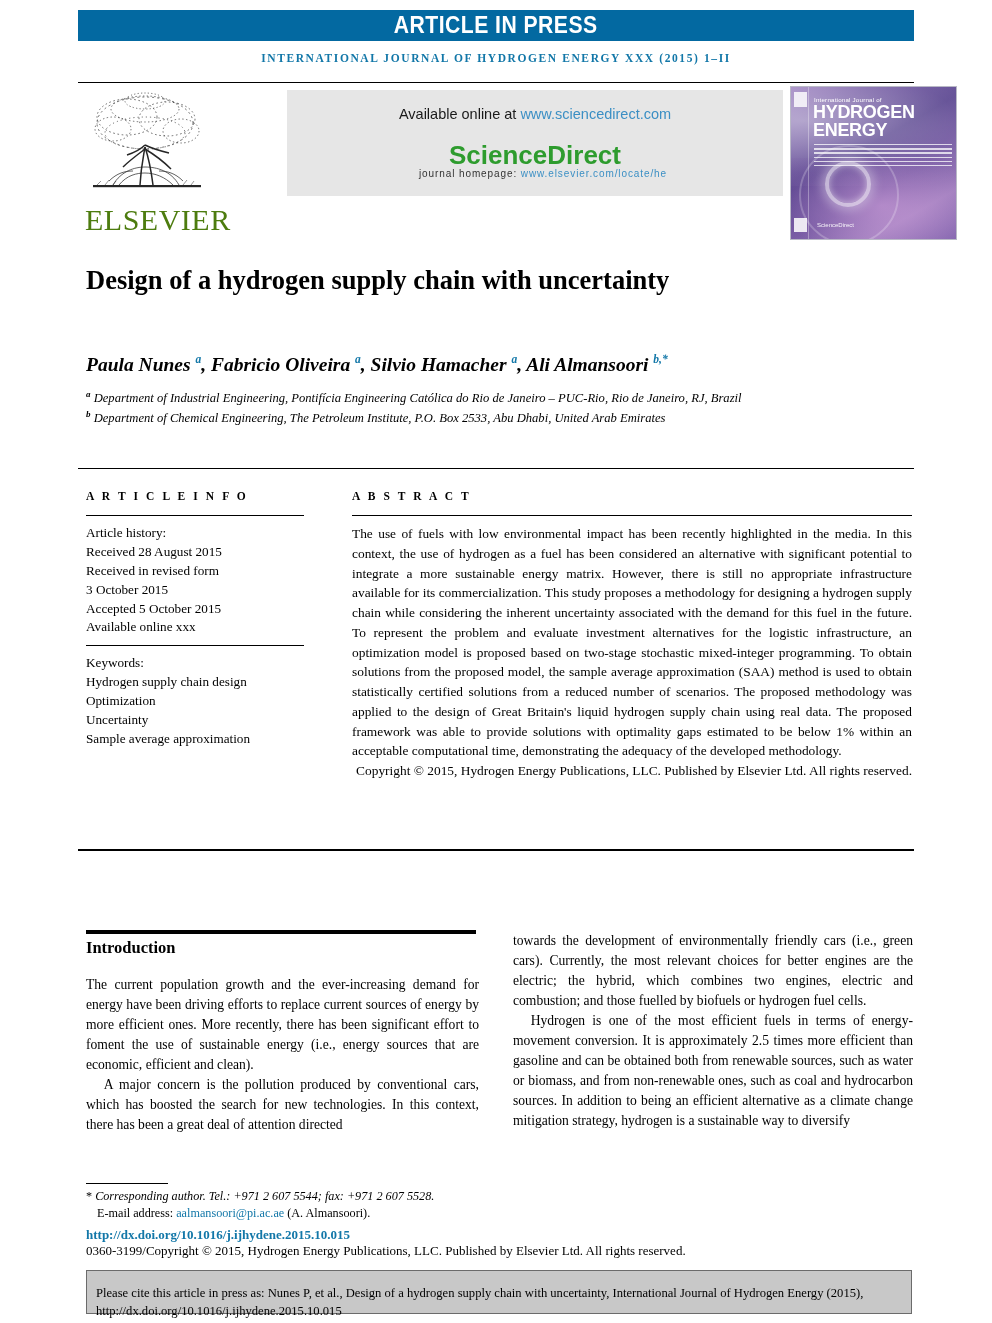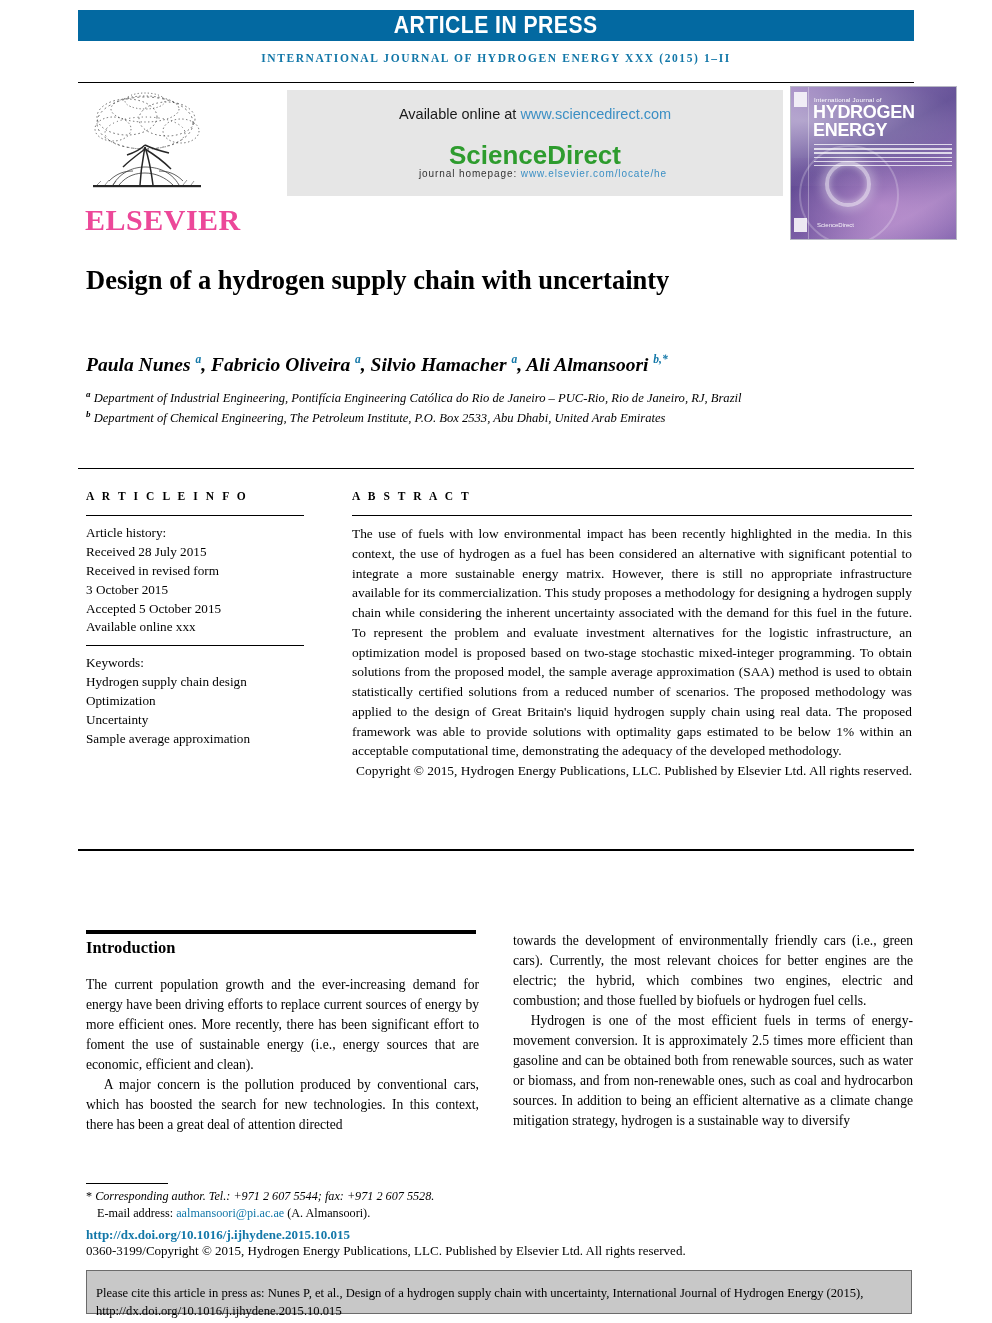--- a/index.html
+++ b/index.html
@@ -75,23 +75,22 @@
     height: 146px;
   }
   .tree-svg { display:block; }
   .elsevier-word {
     position: absolute;
     left: 2px;
     bottom: 0px;
     font-family: "Liberation Serif", serif;
     font-size: 30px;
     letter-spacing: 0.5px;
-    color: #ec4899;
+    color: #4d7c0f;
     line-height: 1;
-    font-weight: bold;
   }
   .sd-box {
     position: absolute;
     left: 209px;
     top: 7px;
     width: 496px;
     height: 106px;
     background: #e6e6e6;
     text-align: center;
   }
@@ -491,21 +490,21 @@
     <div><sup>a</sup> <span>Department of Industrial Engineering, Pontifícia Engineering Católica do Rio de Janeiro – PUC-Rio, Rio de Janeiro, RJ, Brazil</span></div>
     <div><sup>b</sup> <span>Department of Chemical Engineering, The Petroleum Institute, P.O. Box 2533, Abu Dhabi, United Arab Emirates</span></div>
   </div>
 
   <div class="rule-thin-full" style="top:468px;"></div>
 
   <div class="sect-head ainfo-head">A R T I C L E   I N F O</div>
   <div class="ainfo-rule"></div>
   <div class="ainfo-body">
     <div>Article history:</div>
-    <div>Received 28 July 2015</div>
+    <div>Received 28 August 2015</div>
     <div>Received in revised form</div>
     <div>3 October 2015</div>
     <div>Accepted 5 October 2015</div>
     <div>Available online xxx</div>
   </div>
   <div class="ainfo-rule2"></div>
   <div class="kw-body">
     <div>Keywords:</div>
     <div>Hydrogen supply chain design</div>
     <div>Optimization</div>

